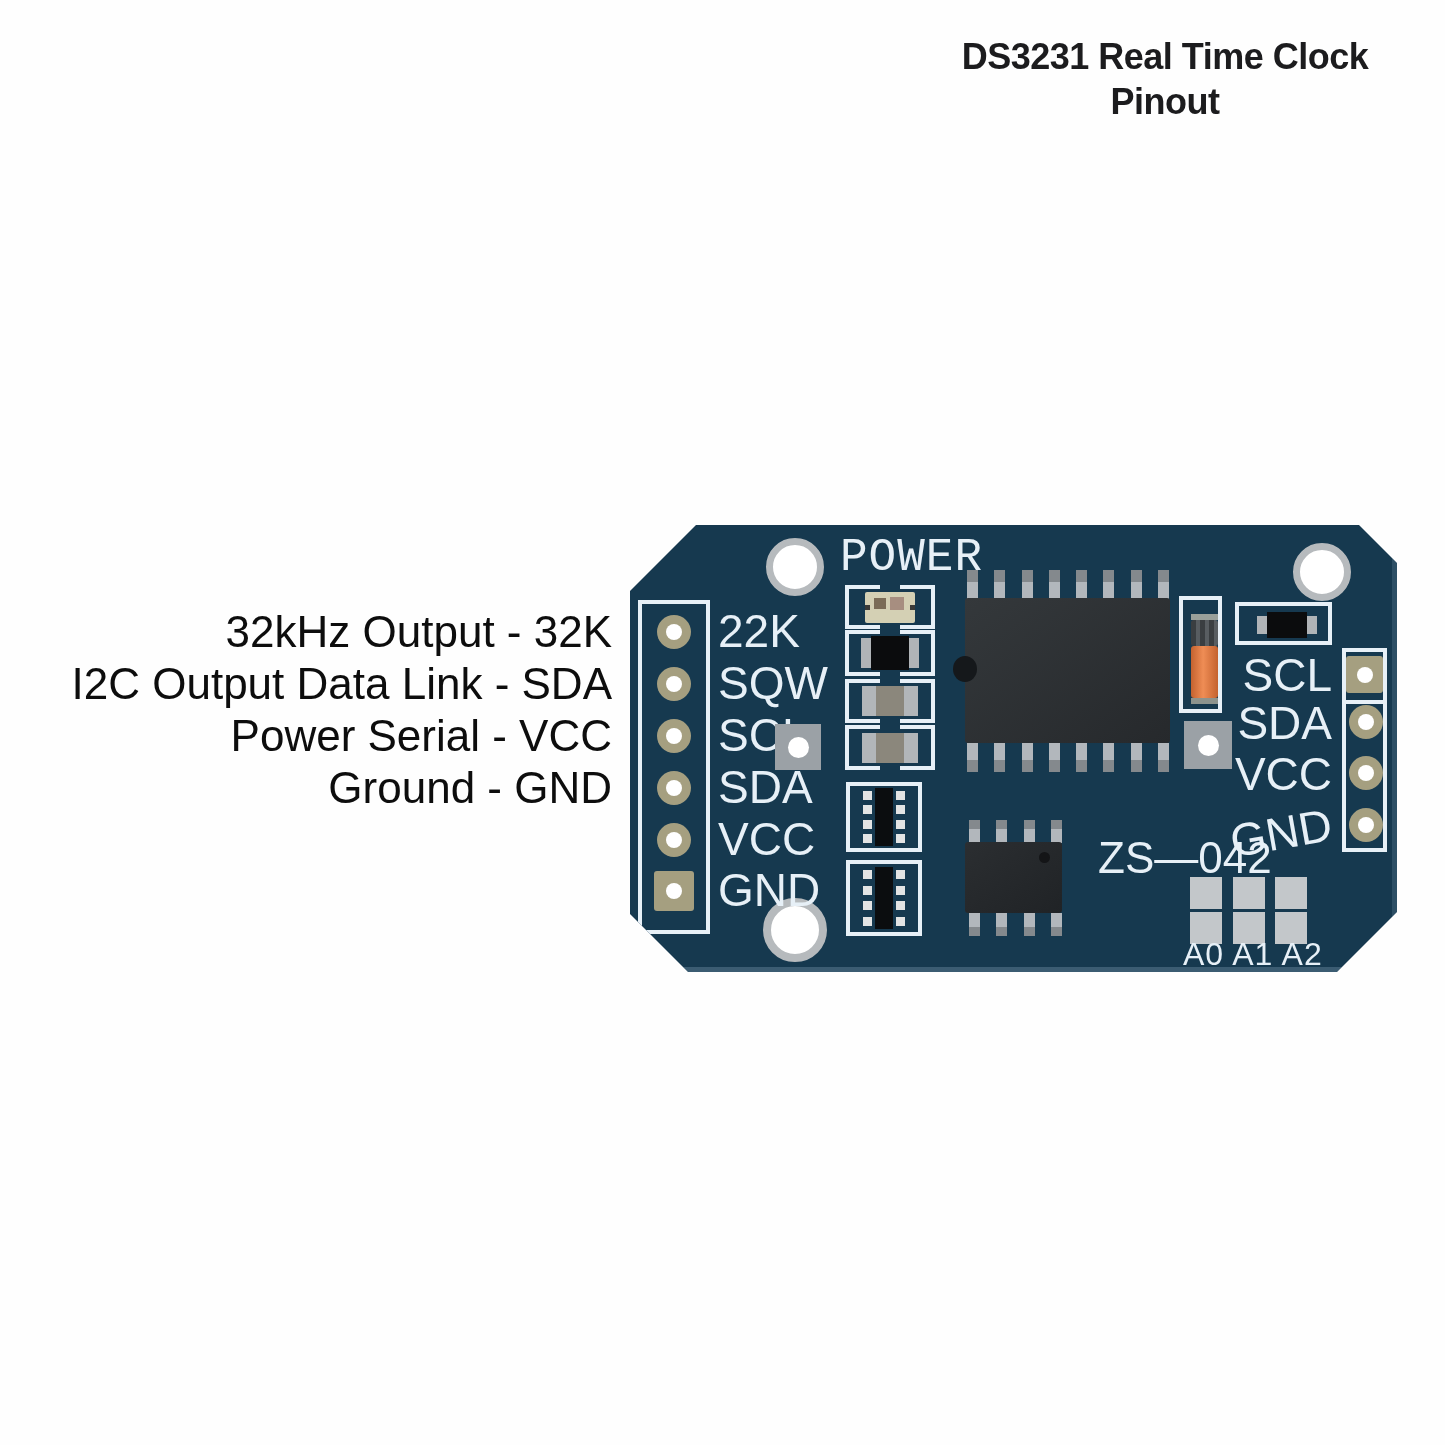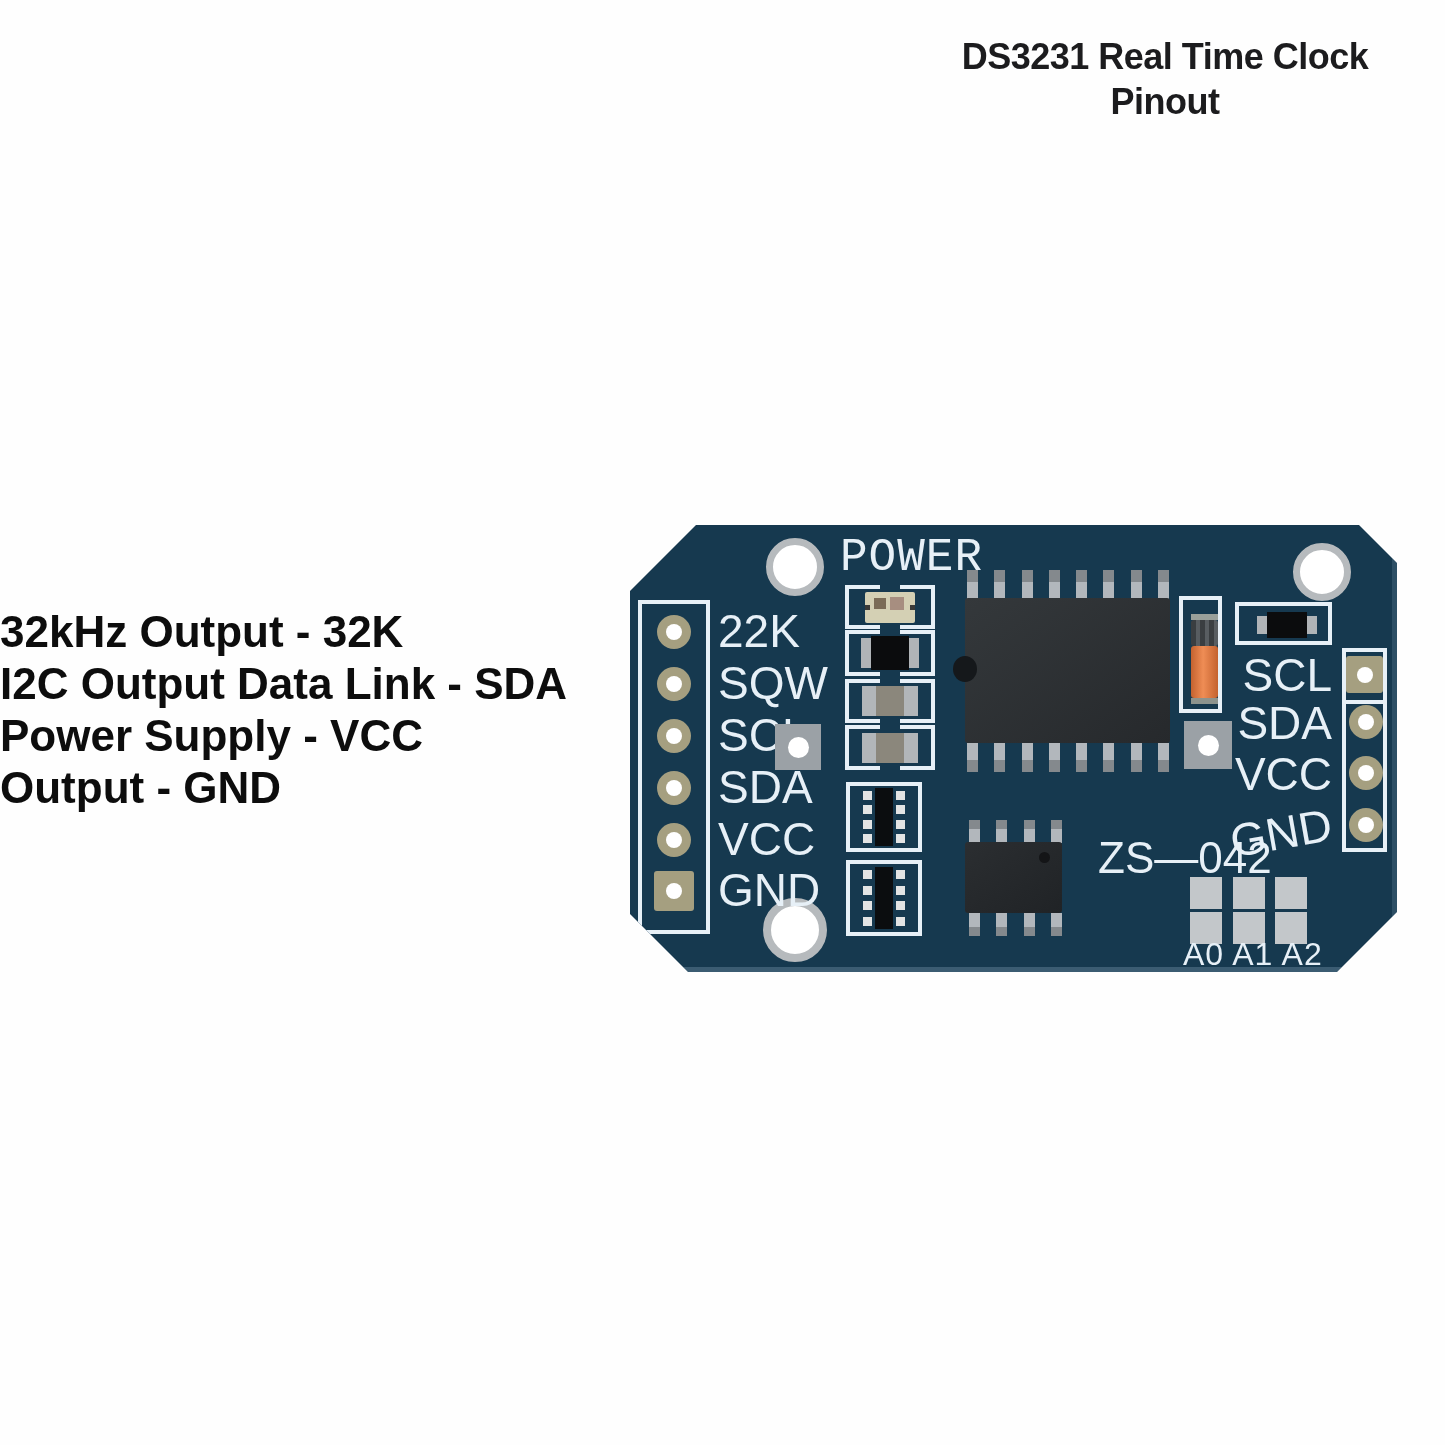--- a/index.html
+++ b/index.html
@@ -4,22 +4,22 @@
 <style>
   html,body{margin:0;padding:0;background:#ffffff;}
   .canvas{position:relative;width:1445px;height:1445px;background:#fefefe;overflow:hidden;
           font-family:"Liberation Sans", sans-serif;}
 
   
   .title{position:absolute;left:880px;top:34px;width:570px;text-align:center;
          color:#1c1c1e;font-weight:700;font-size:36px;line-height:45px;letter-spacing:-0.5px;}
 
   
-  .legend{position:absolute;left:0;top:606px;width:612px;text-align:left;
-          color:#0d0d0d;font-weight:700;font-size:44px;line-height:52px;white-space:nowrap;}
+  .legend{position:absolute;left:0;top:606px;width:612px;text-align:right;
+          color:#0d0d0d;font-weight:400;font-size:44px;line-height:52px;white-space:nowrap;}
 
   
   .board{position:absolute;left:630px;top:525px;width:767px;height:447px;
          background:var(--pcb,#16394f);
          clip-path:polygon(66px 0,729px 0,767px 38px,767px 387px,707px 447px,58px 447px,0 389px,0 66px);
          box-shadow:inset 0 -5px 0 rgba(190,220,240,.22), inset -5px 0 0 rgba(190,220,240,.14);
          color:var(--silk,#e7f0f7);}
 
   .hole{position:absolute;border-radius:50%;background:#fff;border:7px solid var(--ring,#b6babd);}
   .hole.tl{left:136px;top:13px;width:44px;height:44px;}
@@ -95,22 +95,22 @@
 <div class="canvas">
 
   <div class="title">
     <div>DS3231 Real Time Clock</div>
     <div>Pinout</div>
   </div>
 
   <div class="legend">
     <div>32kHz Output - 32K</div>
     <div>I2C Output Data Link - SDA</div>
-    <div>Power Supply - VCC</div>
-    <div>Output - GND</div>
+    <div>Power Serial - VCC</div>
+    <div>Ground - GND</div>
   </div>
 
   <div class="board">
 
     <div class="hole tl"></div>
     <div class="hole tr"></div>
     <div class="hole bl"></div>
 
     <div class="outline hdr-left"></div>
     <div class="pad" style="left:27px;top:90px;"></div>

